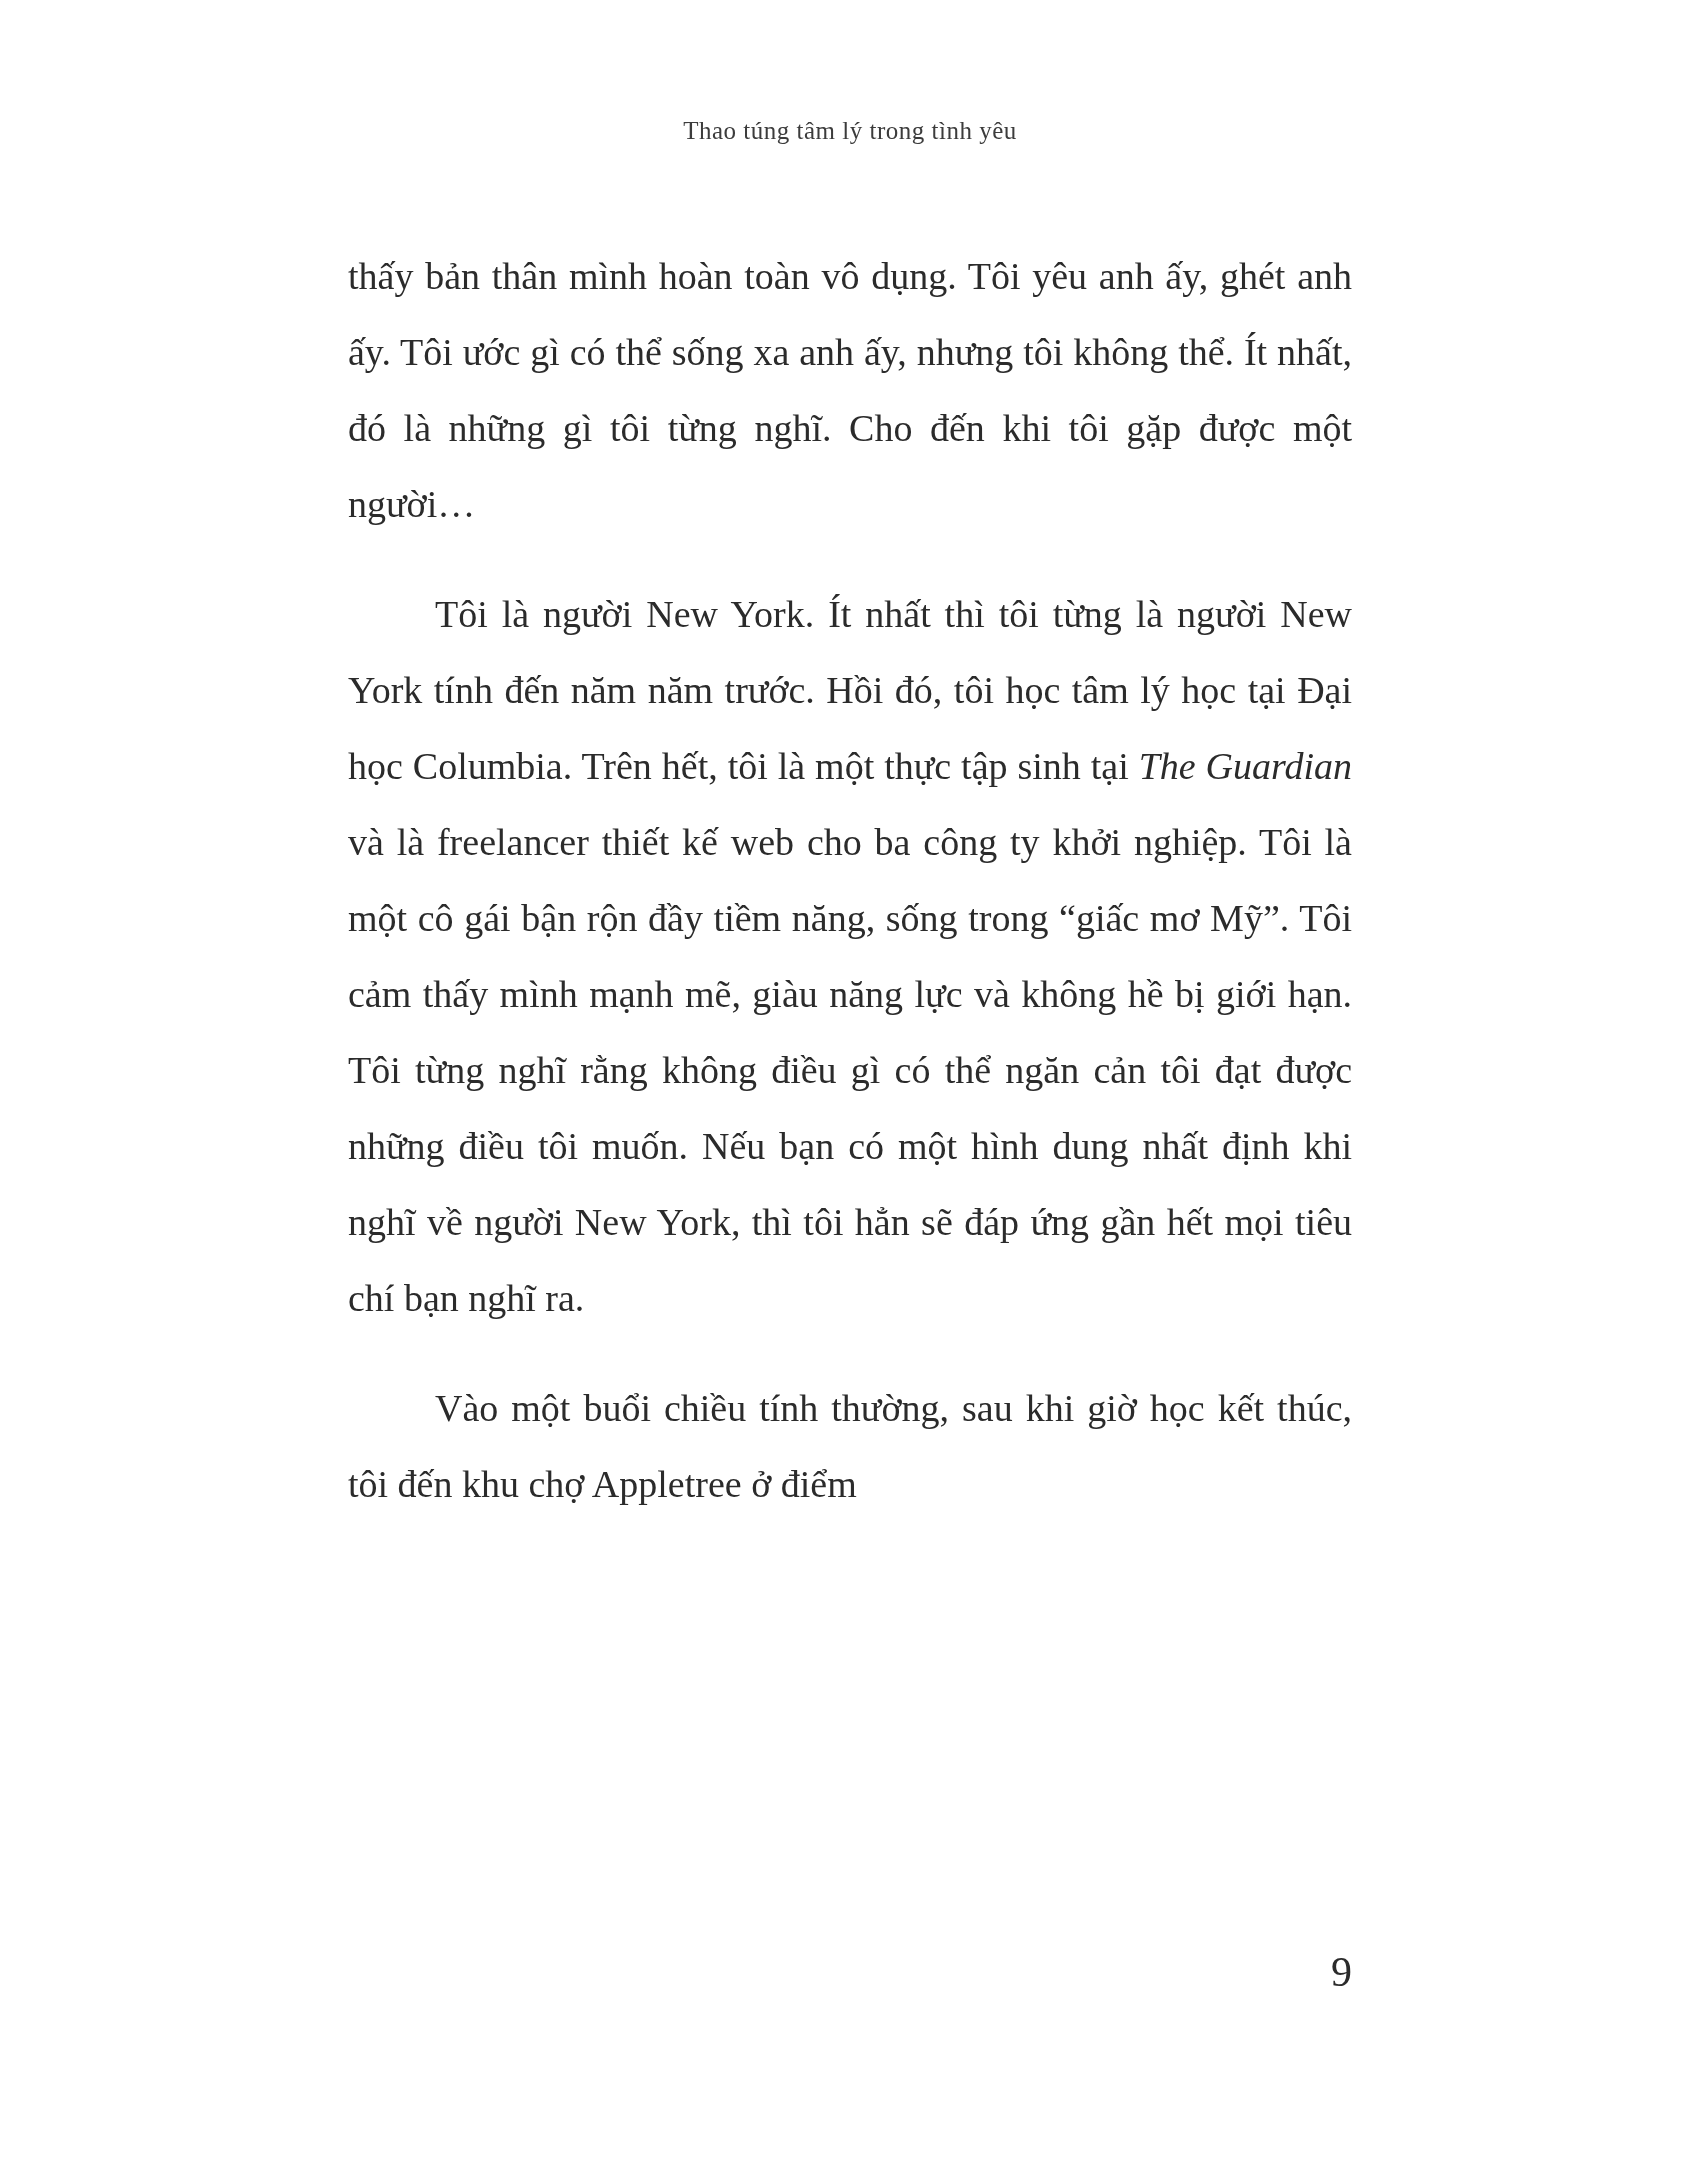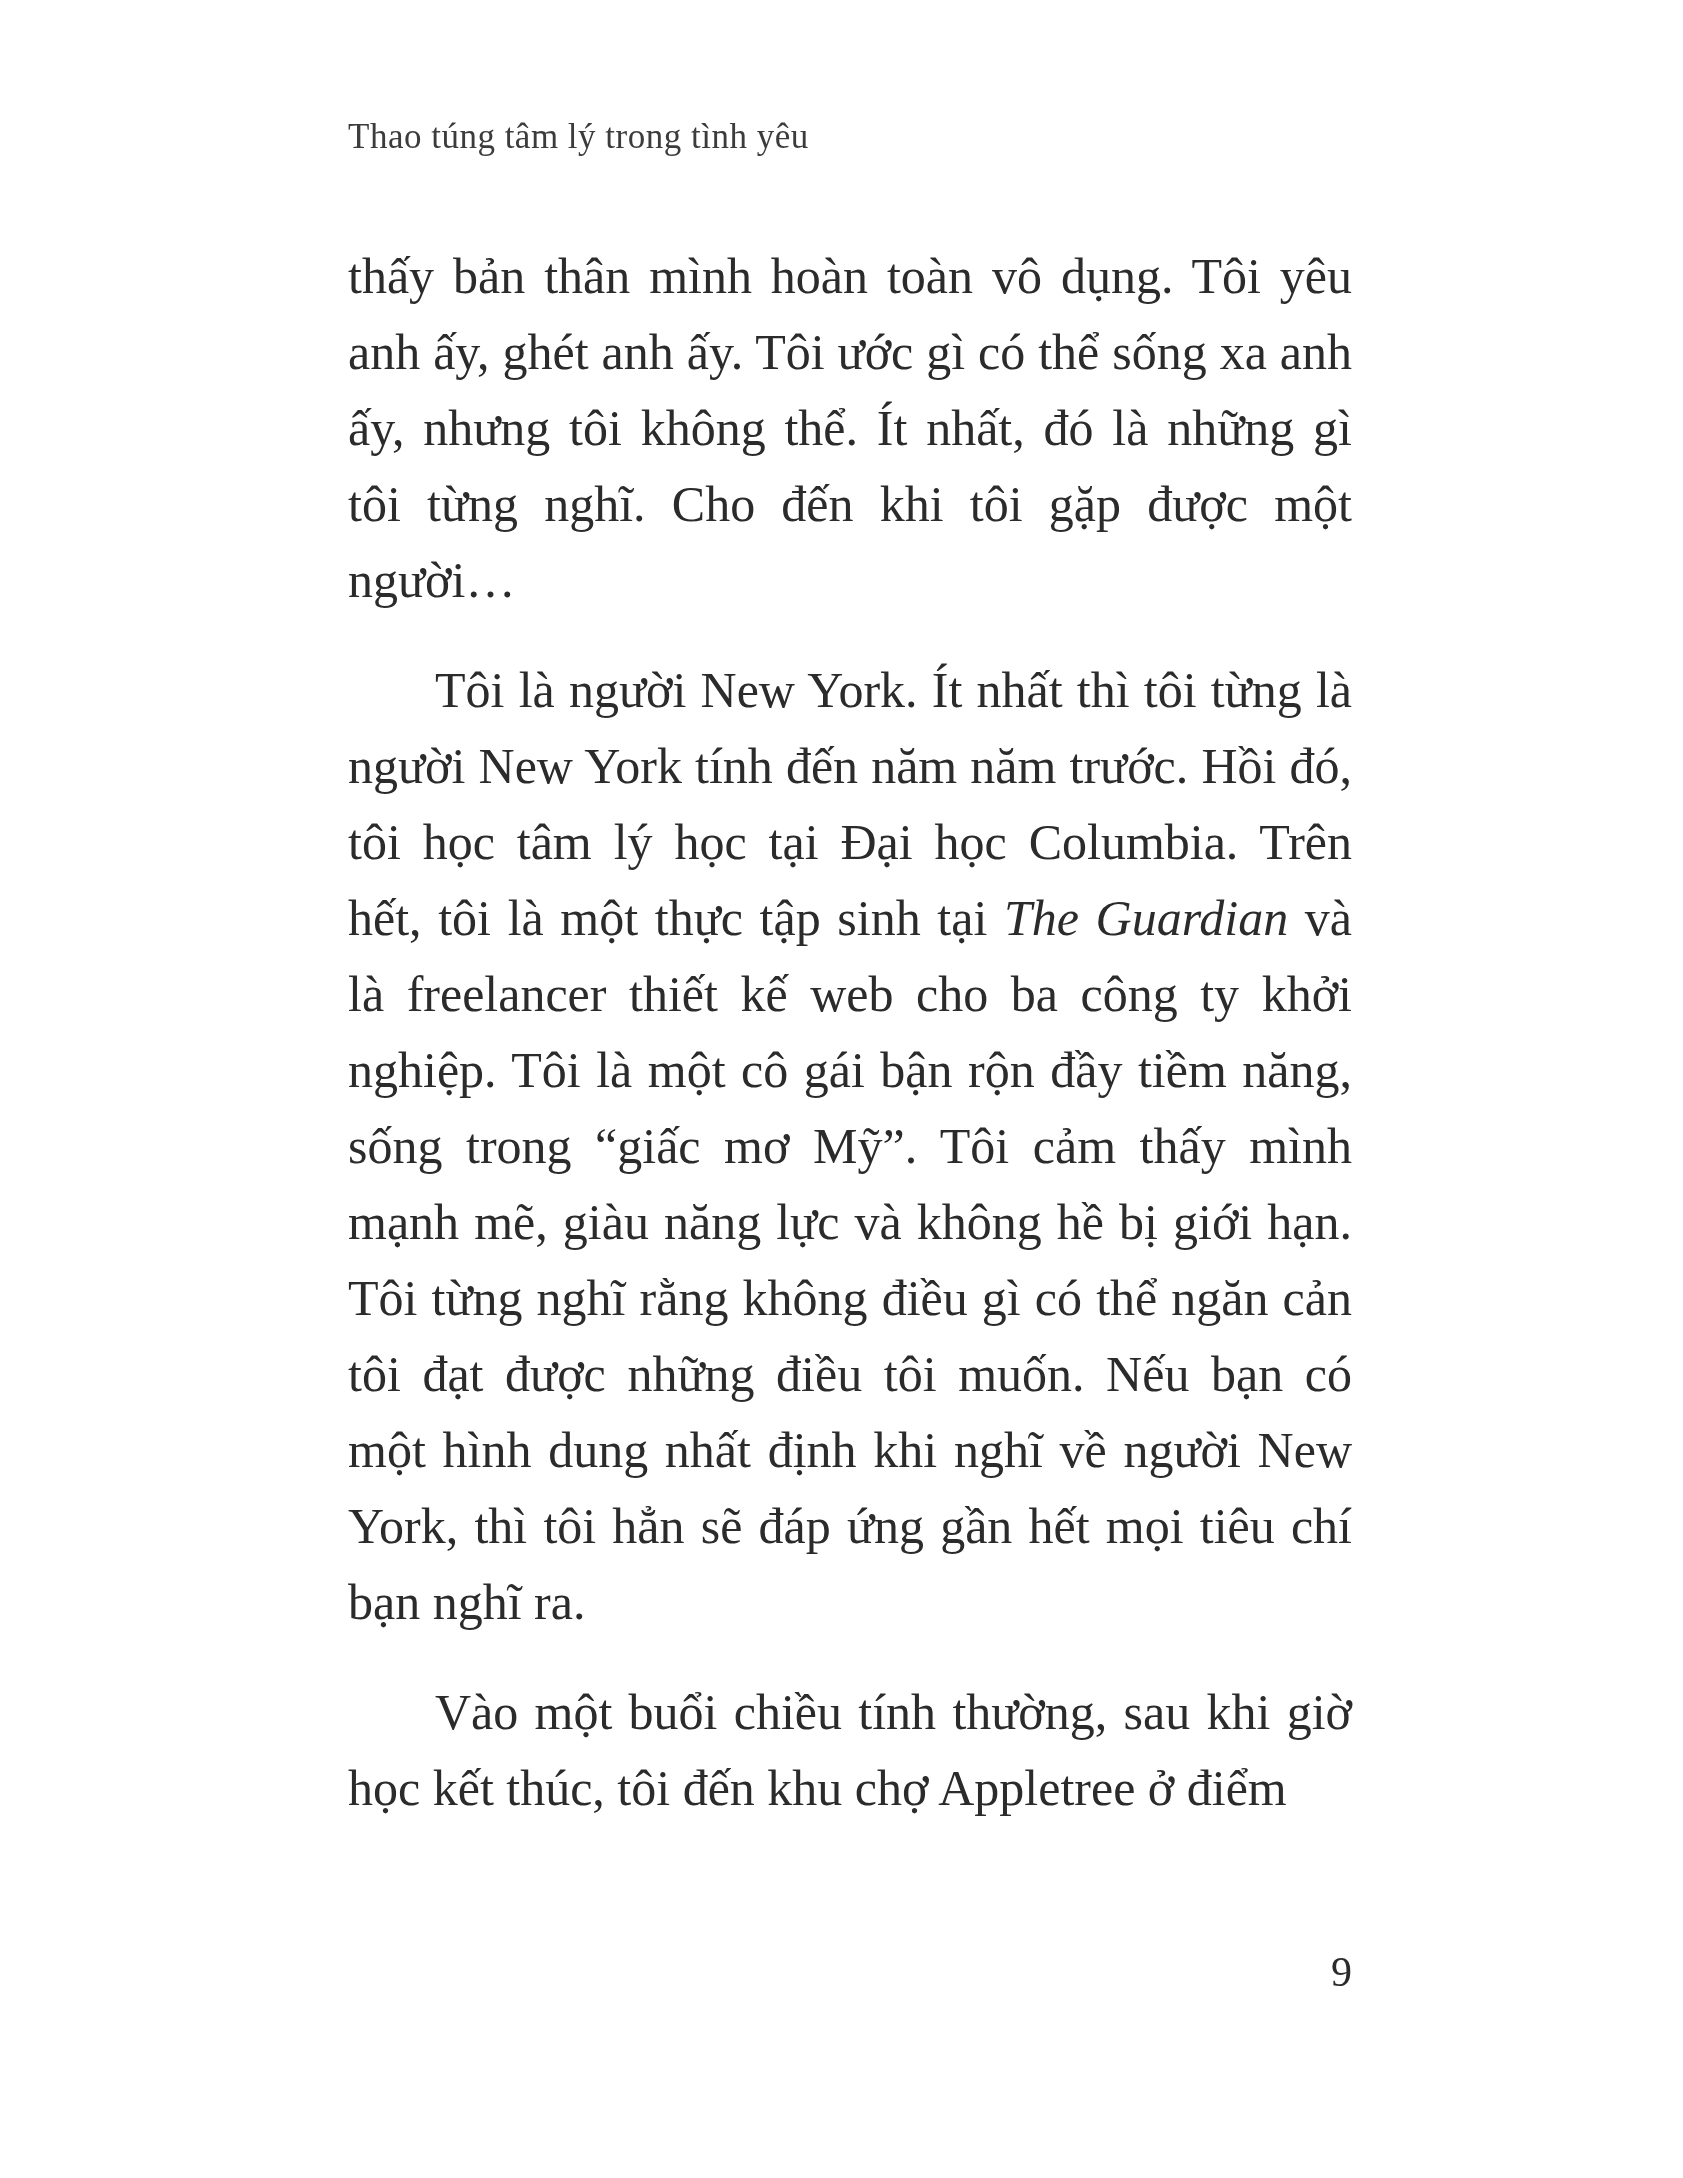--- a/index.html
+++ b/index.html
@@ -14,31 +14,31 @@
     background: #ffffff;
     overflow: hidden;
     font-family: "Liberation Serif", "DejaVu Serif", serif;
     color: #2b2b2b;
   }
   .running-head {
     position: absolute;
     top: 117px;
     left: 348px;
     width: 1004px;
-    text-align: left;
-    font-size: 35px;
+    text-align: center;
+    font-size: 25px;
     letter-spacing: 0.5px;
     color: #3c3c3c;
   }
   .body-text {
     position: absolute;
     top: 238px;
     left: 348px;
     width: 1004px;
-    font-size: 50px;
+    font-size: 38px;
     line-height: 76px;
     text-align: justify;
     text-justify: inter-word;
     color: #2b2b2b;
   }
   .body-text p {
     margin: 0 0 34px 0;
     padding: 0;
   }
   .body-text p.indented {

